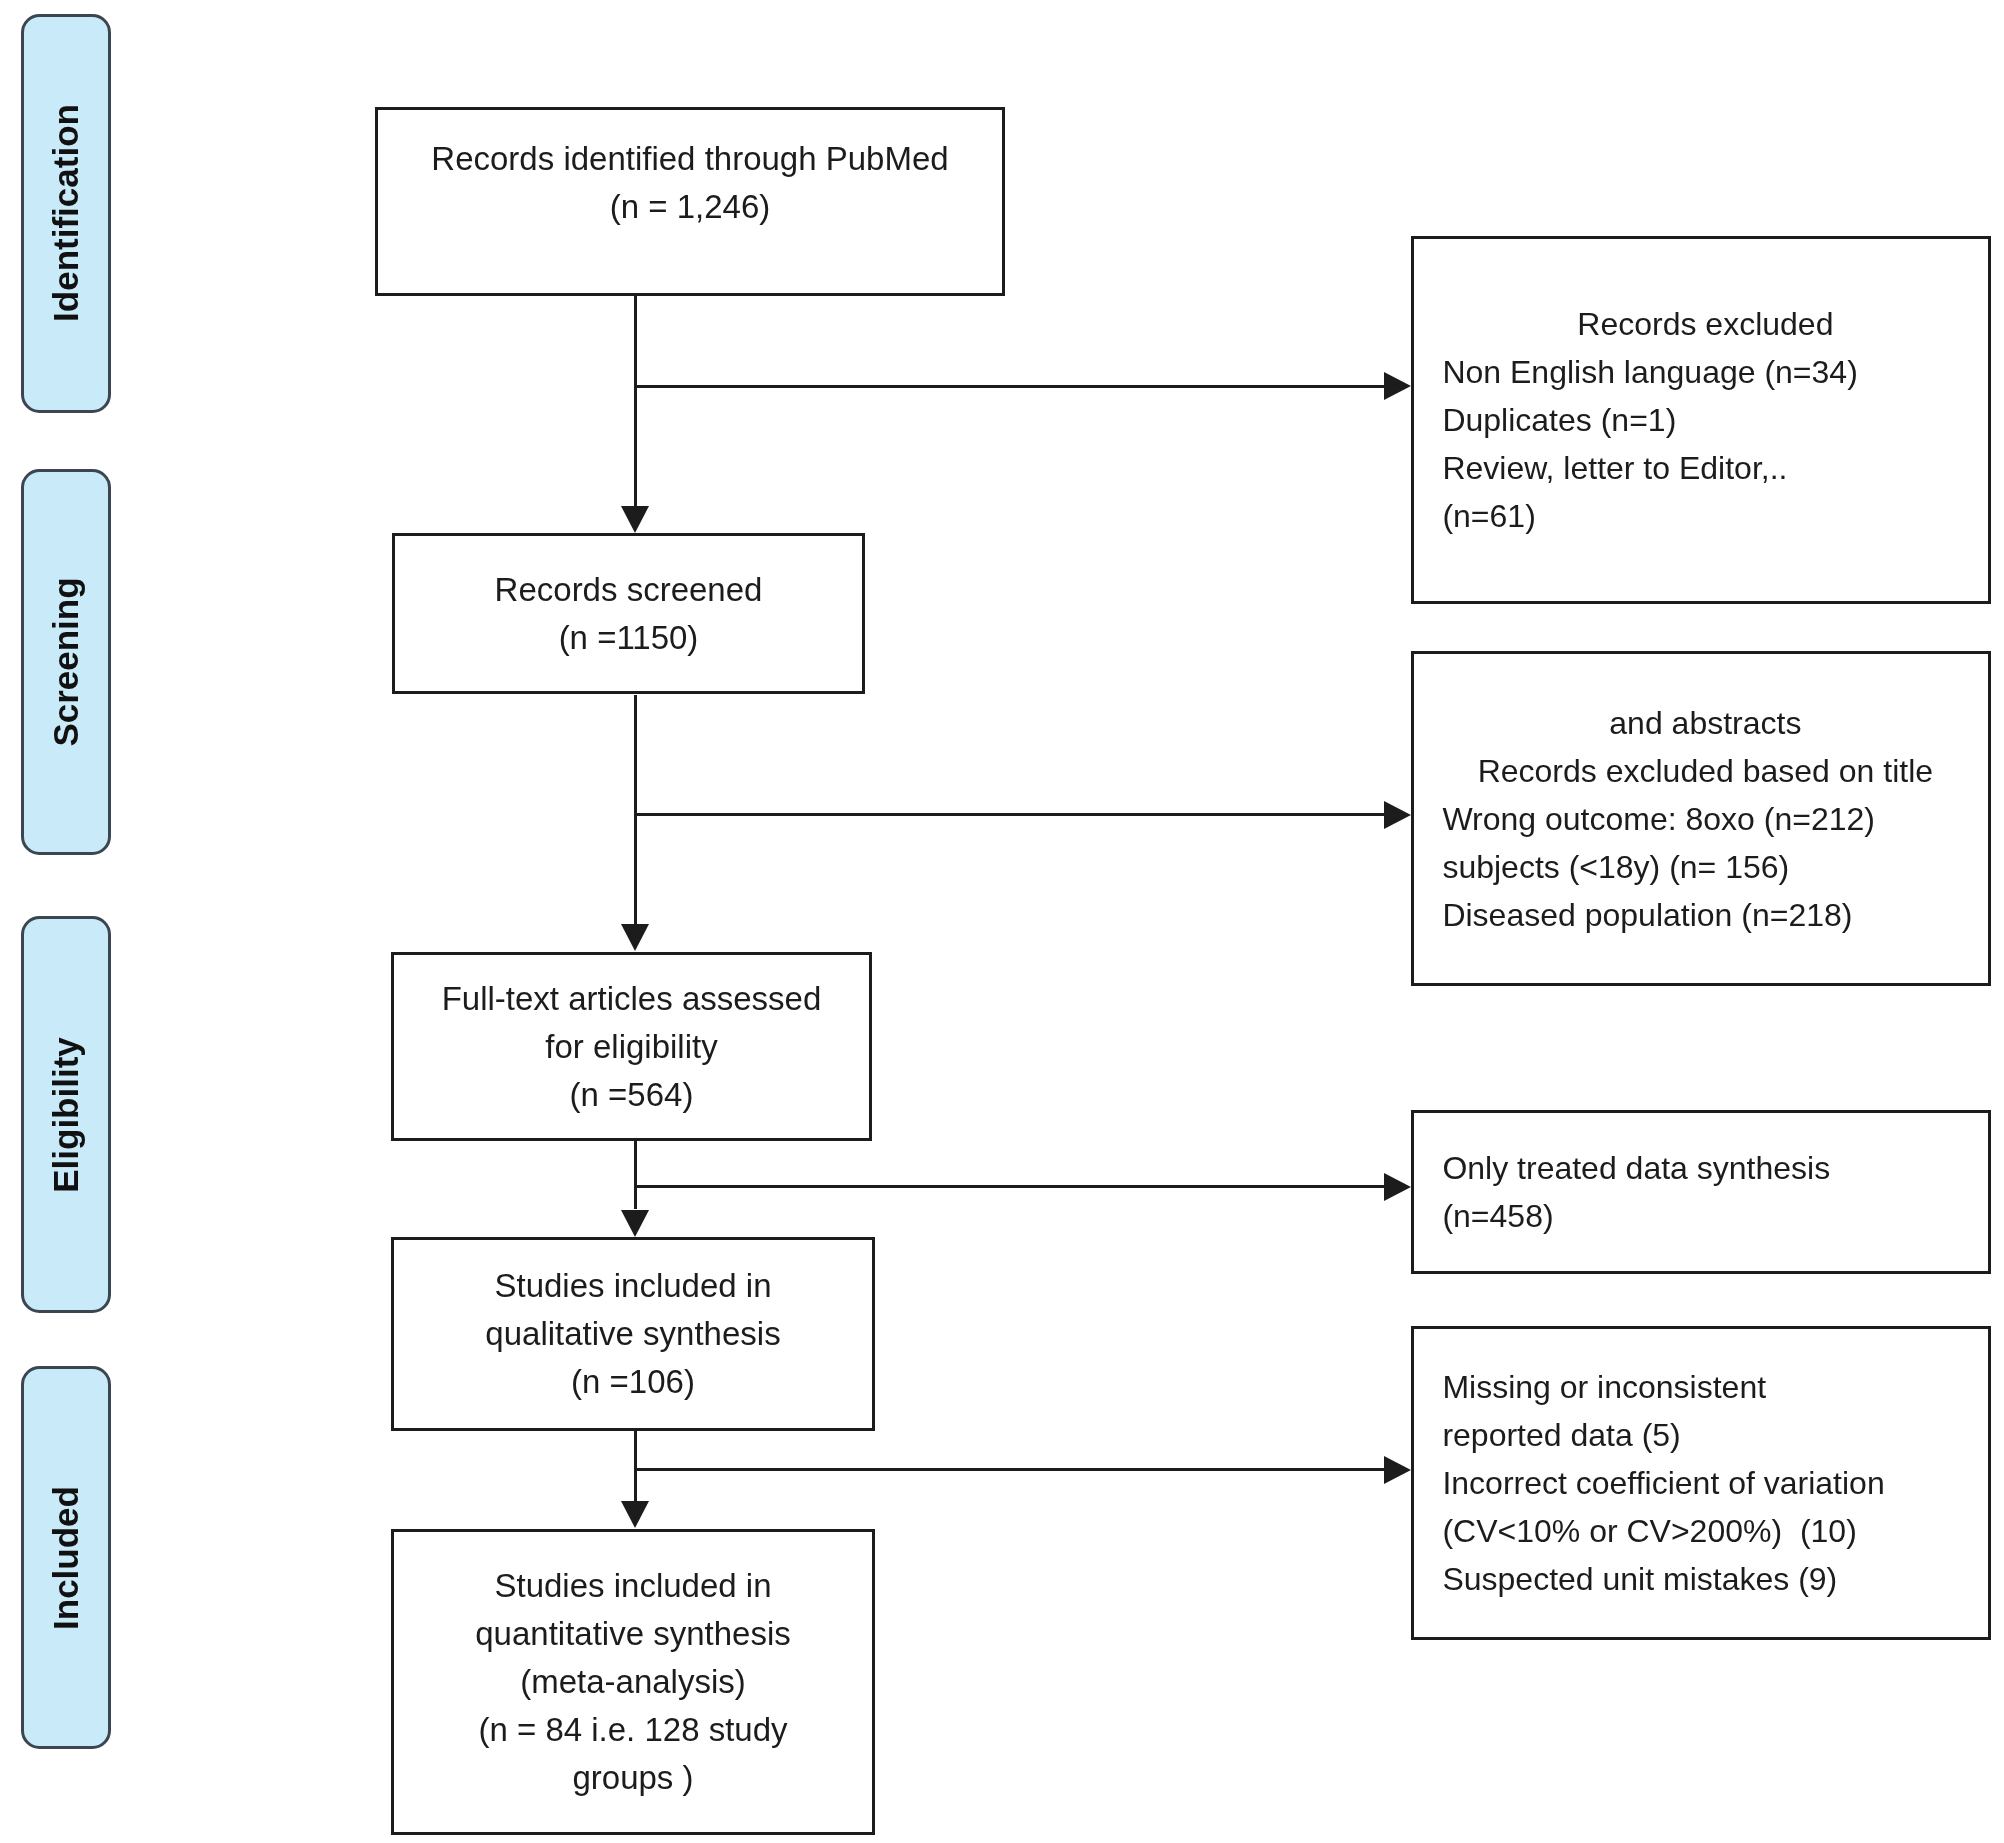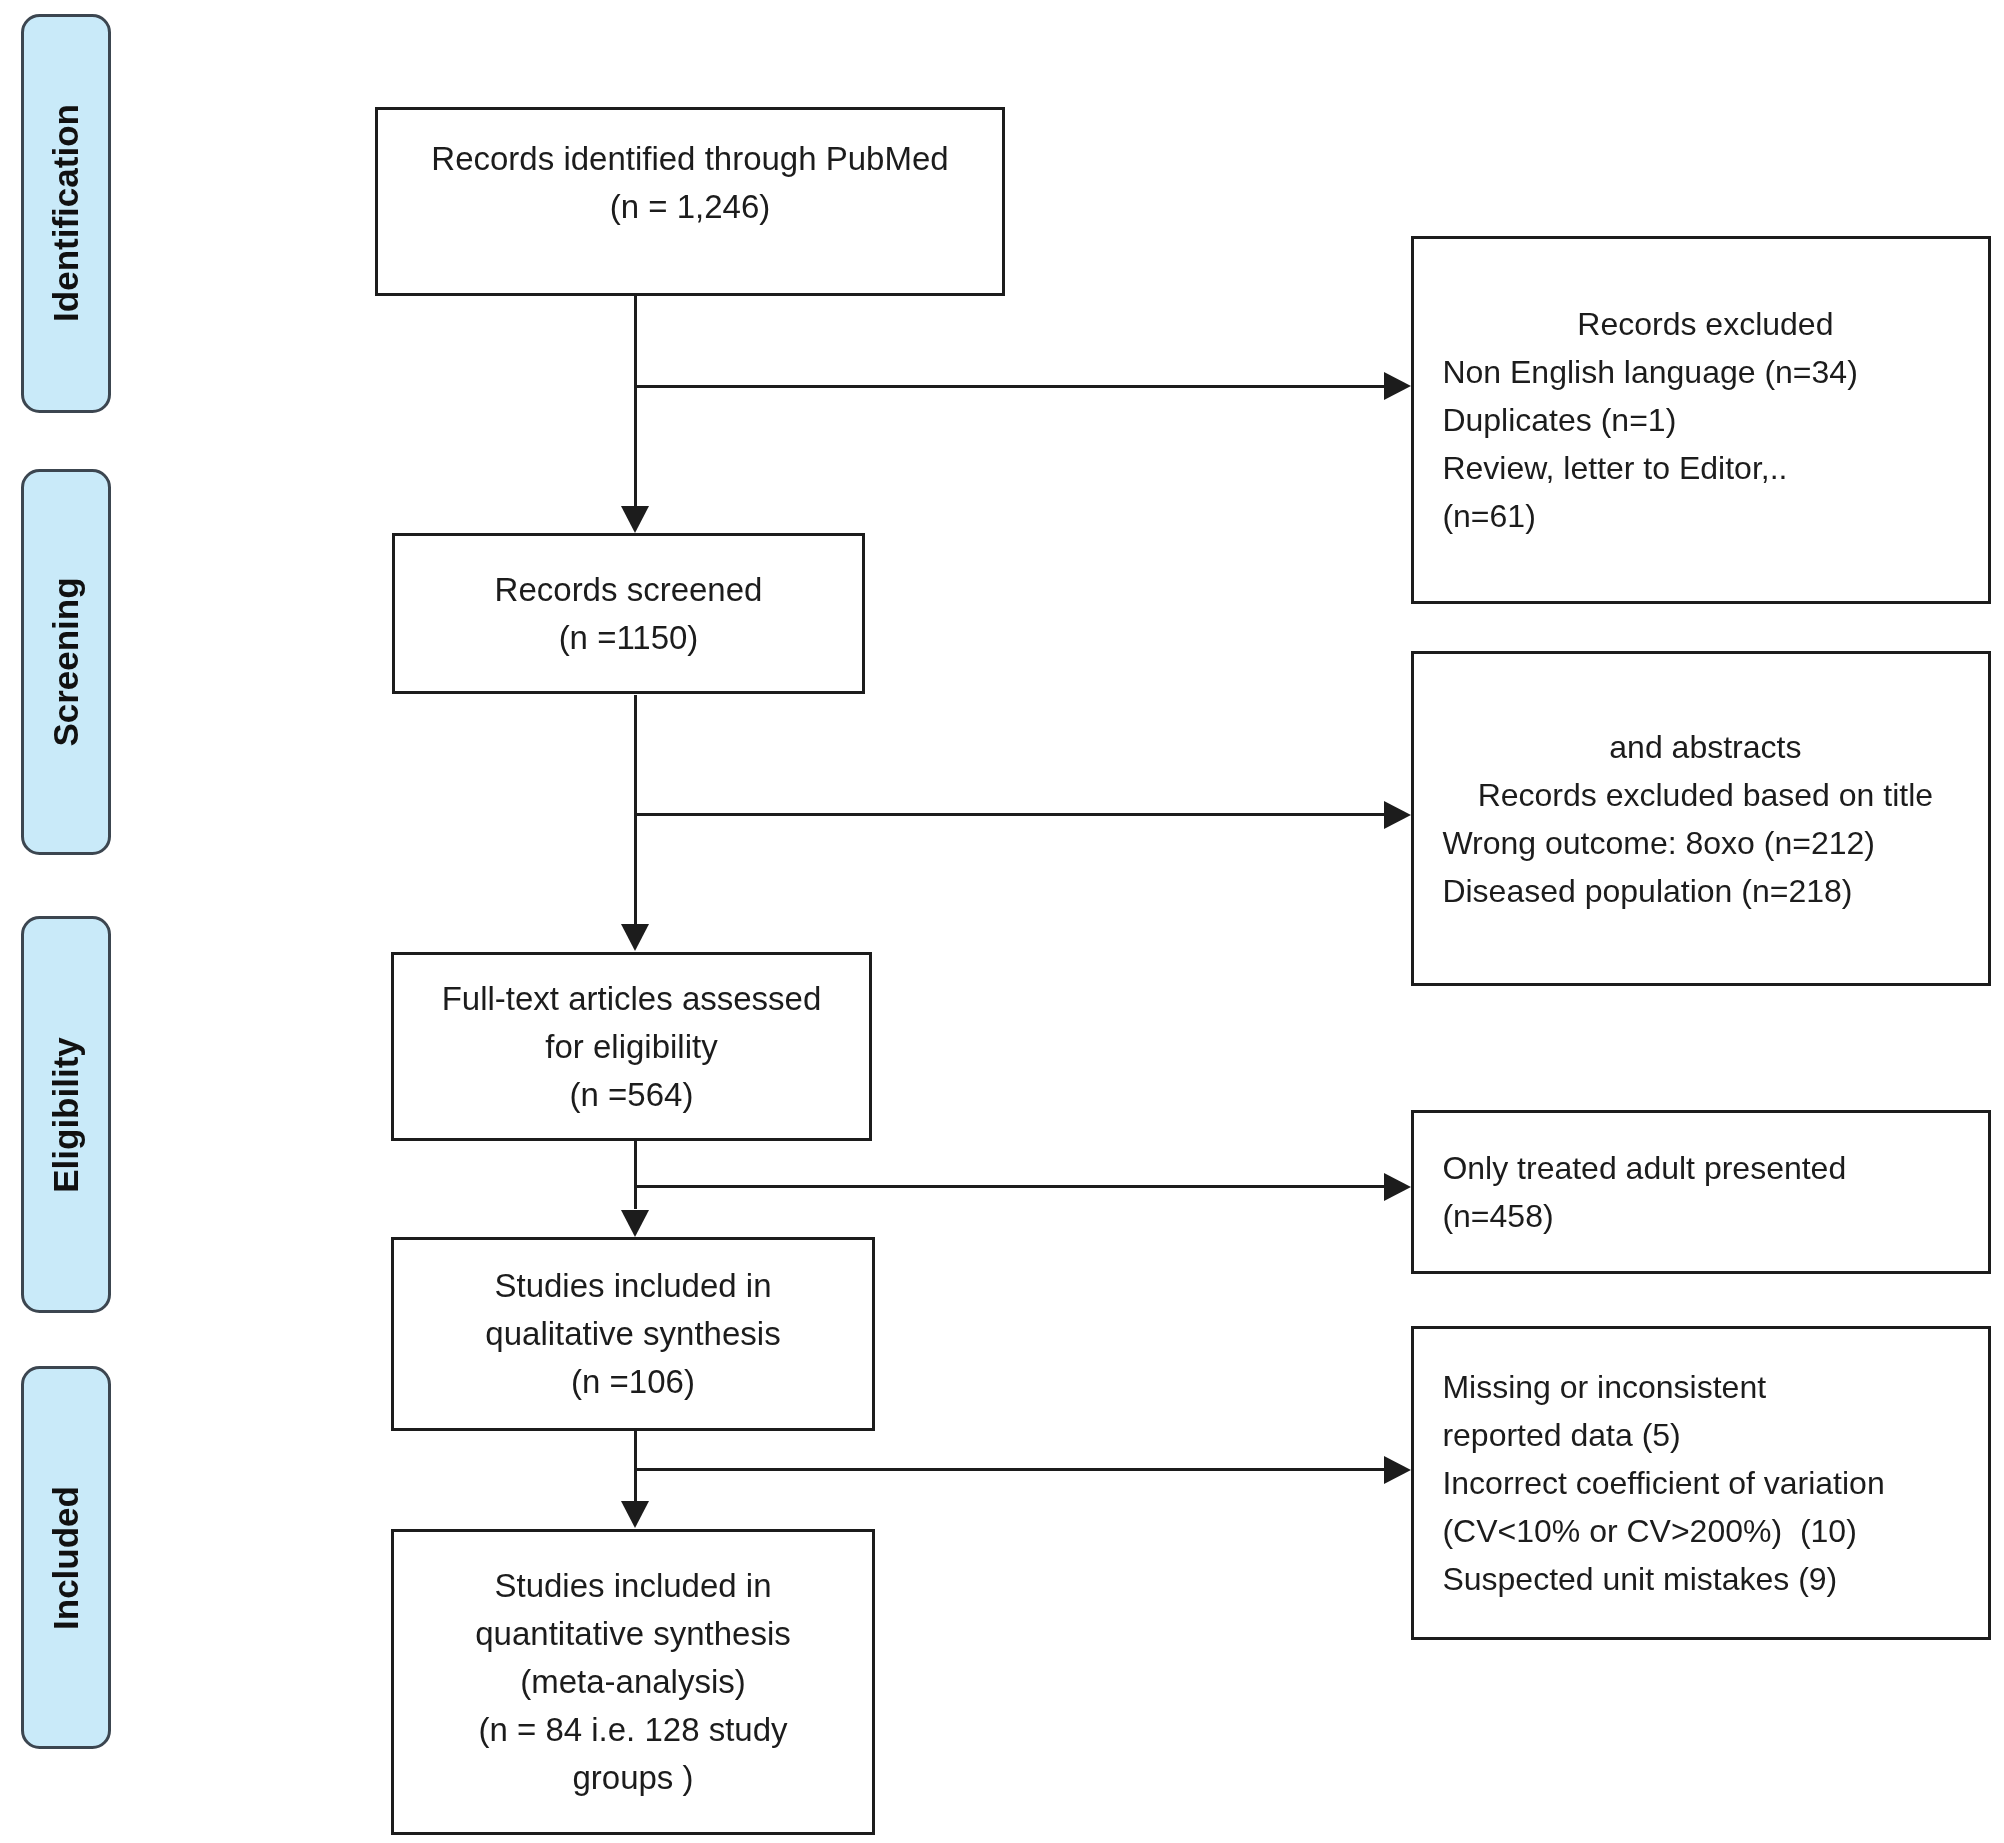--- a/index.html
+++ b/index.html
@@ -182,25 +182,26 @@
     <div class="line-text">Non English language (n=34)</div>
     <div class="line-text">Duplicates (n=1)</div>
     <div class="line-text">Review, letter to Editor,..</div>
     <div class="line-text">(n=61)</div>
   </div>
 
   <div class="exc-box" id="exc-title-abstract">
     <div class="line-text center">and abstracts</div>
     <div class="line-text center">Records excluded based on title</div>
     <div class="line-text">Wrong outcome: 8oxo (n=212)</div>
+    <div class="line-text">subjects (&lt;18y) (n= 156)</div>
     <div class="line-text">Diseased population (n=218)</div>
   </div>
 
   <div class="exc-box" id="exc-treated-only">
-    <div class="line-text">Only treated adult presented</div>
+    <div class="line-text">Only treated data synthesis</div>
     <div class="line-text">(n=458)</div>
   </div>
 
   <div class="exc-box" id="exc-data-issues">
     <div class="line-text">Missing or inconsistent</div>
     <div class="line-text">reported data (5)</div>
     <div class="line-text">Incorrect coefficient of variation</div>
     <div class="line-text">(CV&lt;10% or CV&gt;200%)  (10)</div>
     <div class="line-text">Suspected unit mistakes (9)</div>
   </div>

